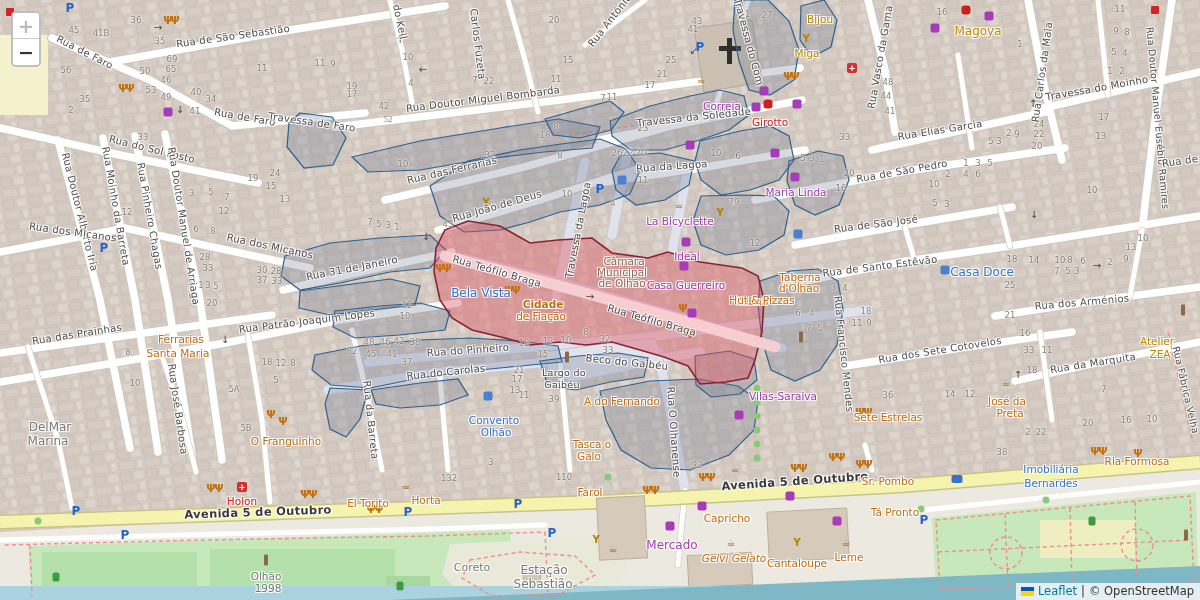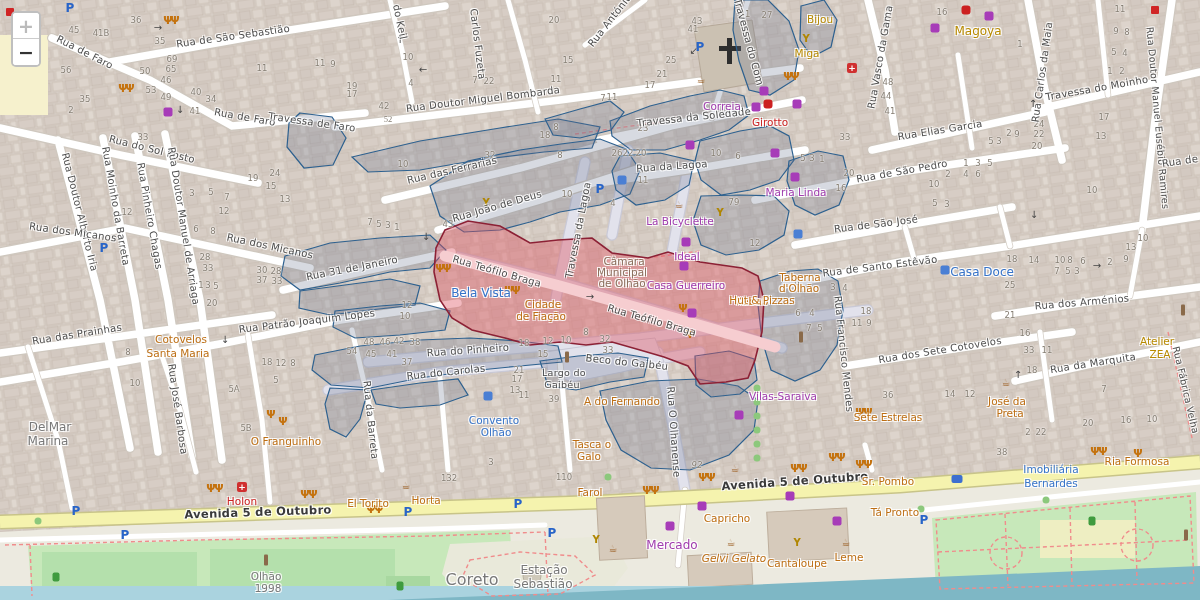--- a/index.html
+++ b/index.html
@@ -297,21 +297,21 @@
       <span class="hnum" style="left: 276px; top: 380px;">5</span>
       <span class="hnum" style="left: 407px; top: 305px;">12</span>
       <span class="hnum" style="left: 405px; top: 316px;">10</span>
       <span class="hnum" style="left: 369px; top: 342px;">48</span>
       <span class="hnum" style="left: 385px; top: 342px;">46</span>
       <span class="hnum" style="left: 399px; top: 341px;">42</span>
       <span class="hnum" style="left: 415px; top: 342px;">38</span>
       <span class="hnum" style="left: 371px; top: 354px;">45</span>
       <span class="hnum" style="left: 392px; top: 354px;">41</span>
       <span class="hnum" style="left: 407px; top: 362px;">37</span>
-      <span class="hnum" style="left: 352px; top: 351px;">54</span>
+      <span class="hnum" style="left: 352px; top: 351px;">82</span>
       <span class="hnum" style="left: 524px; top: 343px;">18</span>
       <span class="hnum" style="left: 548px; top: 341px;">12</span>
       <span class="hnum" style="left: 566px; top: 340px;">10</span>
       <span class="hnum" style="left: 586px; top: 332px;">8</span>
       <span class="hnum" style="left: 543px; top: 354px;">15</span>
       <span class="hnum" style="left: 519px; top: 370px;">21</span>
       <span class="hnum" style="left: 517px; top: 379px;">17</span>
       <span class="hnum" style="left: 515px; top: 390px;">13</span>
       <span class="hnum" style="left: 524px; top: 395px;">11</span>
       <span class="hnum" style="left: 554px; top: 399px;">39</span>
@@ -520,57 +520,63 @@
       <span class="plabel c-p" style="left: 686px; top: 285px;">Casa Guerreiro</span>
       <span class="plabel c-n" style="left: 624px; top: 261px;">Câmara</span>
       <span class="plabel c-n" style="left: 622px; top: 272px;">Municipal</span>
       <span class="plabel c-n" style="left: 622px; top: 283px;">de Olhão</span>
       <span class="plabel c-o" style="left: 800px; top: 277px;">Taberna</span>
       <span class="plabel c-o" style="left: 799px; top: 288px;">d'Olhão</span>
       <span class="plabel c-o" style="left: 752px; top: 301px;">Kebab</span>
       <span class="plabel c-o" style="left: 762px; top: 300px;">Hut &amp; Pizzas</span>
       <span class="plabel c-b" style="font-size: 12px; left: 982px; top: 272px;">Casa Doce</span>
       <span class="plabel c-b" style="font-size: 12px; left: 481px; top: 293px;">Bela Vista</span>
-      <span class="plabel c-o" style="left: 543px; top: 304px;">Cidade</span>
+      <span class="plabel c-o" style="left: 543px; top: 304px; font-weight: bold;">Cidade</span>
       <span class="plabel c-o" style="left: 541px; top: 316px; text-align: right;">de Fiação</span>
       <span class="plabel c-p" style="left: 783px; top: 396px;">Vilas-Saraiva</span>
       <span class="plabel c-o" style="left: 888px; top: 417px;">Sete Estrelas</span>
       <span class="plabel c-b" style="left: 494px; top: 420px;">Convento</span>
       <span class="plabel c-b" style="left: 496px; top: 432px;">Olhão</span>
       <span class="plabel c-o" style="left: 592px; top: 444px;">Tasca o</span>
       <span class="plabel c-o" style="left: 589px; top: 456px;">Galo</span>
       <span class="plabel c-o" style="left: 622px; top: 401px;">A do Fernando</span>
       <span class="plabel c-o" style="left: 286px; top: 441px;">O Franguinho</span>
-      <span class="plabel c-o" style="left: 181px; top: 339px;">Cotovelos</span>
+      <span class="plabel c-o" style="left: 181px; top: 339px;">Ferrarias</span>
       <span class="plabel c-o" style="left: 178px; top: 353px;">Santa Maria</span>
       <span class="plabel c-g" style="font-size: 12px; left: 50px; top: 427px;">DelMar</span>
       <span class="plabel c-g" style="font-size: 12px; left: 48px; top: 441px;">Marina</span>
       <span class="plabel c-o" style="left: 1007px; top: 401px;">José da</span>
       <span class="plabel c-o" style="left: 1010px; top: 413px;">Preta</span>
       <span class="plabel c-d" style="left: 1157px; top: 341px;">Atelier</span>
       <span class="plabel c-d" style="left: 1160px; top: 354px;">ZEA</span>
       <span class="plabel c-r" style="left: 242px; top: 501px;">Holon</span>
       <span class="plabel c-o" style="left: 368px; top: 503px;">El Torito</span>
       <span class="plabel c-o" style="left: 426px; top: 500px;">Horta</span>
       <span class="plabel c-o" style="left: 590px; top: 492px;">Farol</span>
       <span class="plabel c-o" style="left: 888px; top: 481px;">Sr. Pombo</span>
       <span class="plabel c-o" style="left: 727px; top: 518px;">Capricho</span>
       <span class="plabel c-p" style="font-size: 12px; left: 672px; top: 545px;">Mercado</span>
       <span class="plabel c-o" style="left: 734px; top: 558px; font-style: italic;">Gelvi Gelato</span>
       <span class="plabel c-o" style="left: 797px; top: 563px;">Cantaloupe</span>
       <span class="plabel c-o" style="left: 849px; top: 557px;">Leme</span>
       <span class="plabel c-o" style="left: 895px; top: 512px;">Tá Pronto</span>
-      <span class="plabel c-g" style="font-size: 16px; left: 472px; top: 579px;">Coreto</span>
+      <span class="plabel c-g" style="font-size: 11px; left: 472px; top: 567px;">Coreto</span>
       <span class="plabel c-g" style="font-size: 12px; left: 544px; top: 570px;">Estação</span>
       <span class="plabel c-g" style="font-size: 12px; left: 543px; top: 584px;">Sebastião</span>
       <span class="plabel c-g" style="left: 266px; top: 576px;">Olhão</span>
       <span class="plabel c-g" style="left: 268px; top: 588px;">1998</span>
       <span class="plabel c-b" style="left: 1051px; top: 469px;">Imobiliária</span>
       <span class="plabel c-b" style="left: 1051px; top: 483px;">Bernardes</span>
       <span class="plabel c-o" style="left: 1137px; top: 461px;">Ria Formosa</span>
     </div>
 
   <div id="zoomctl">
     <button class="zbtn zin">+</button>
     <button class="zbtn zout">−</button>
   </div>
 
+  <div id="attrib">
+    <span class="uaflag"></span>
+    <a class="lf">Leaflet</a>
+    <span>|</span>
+    <a class="osm">© OpenStreetMap</a>
+  </div>
 </div>
 
 </body></html>

